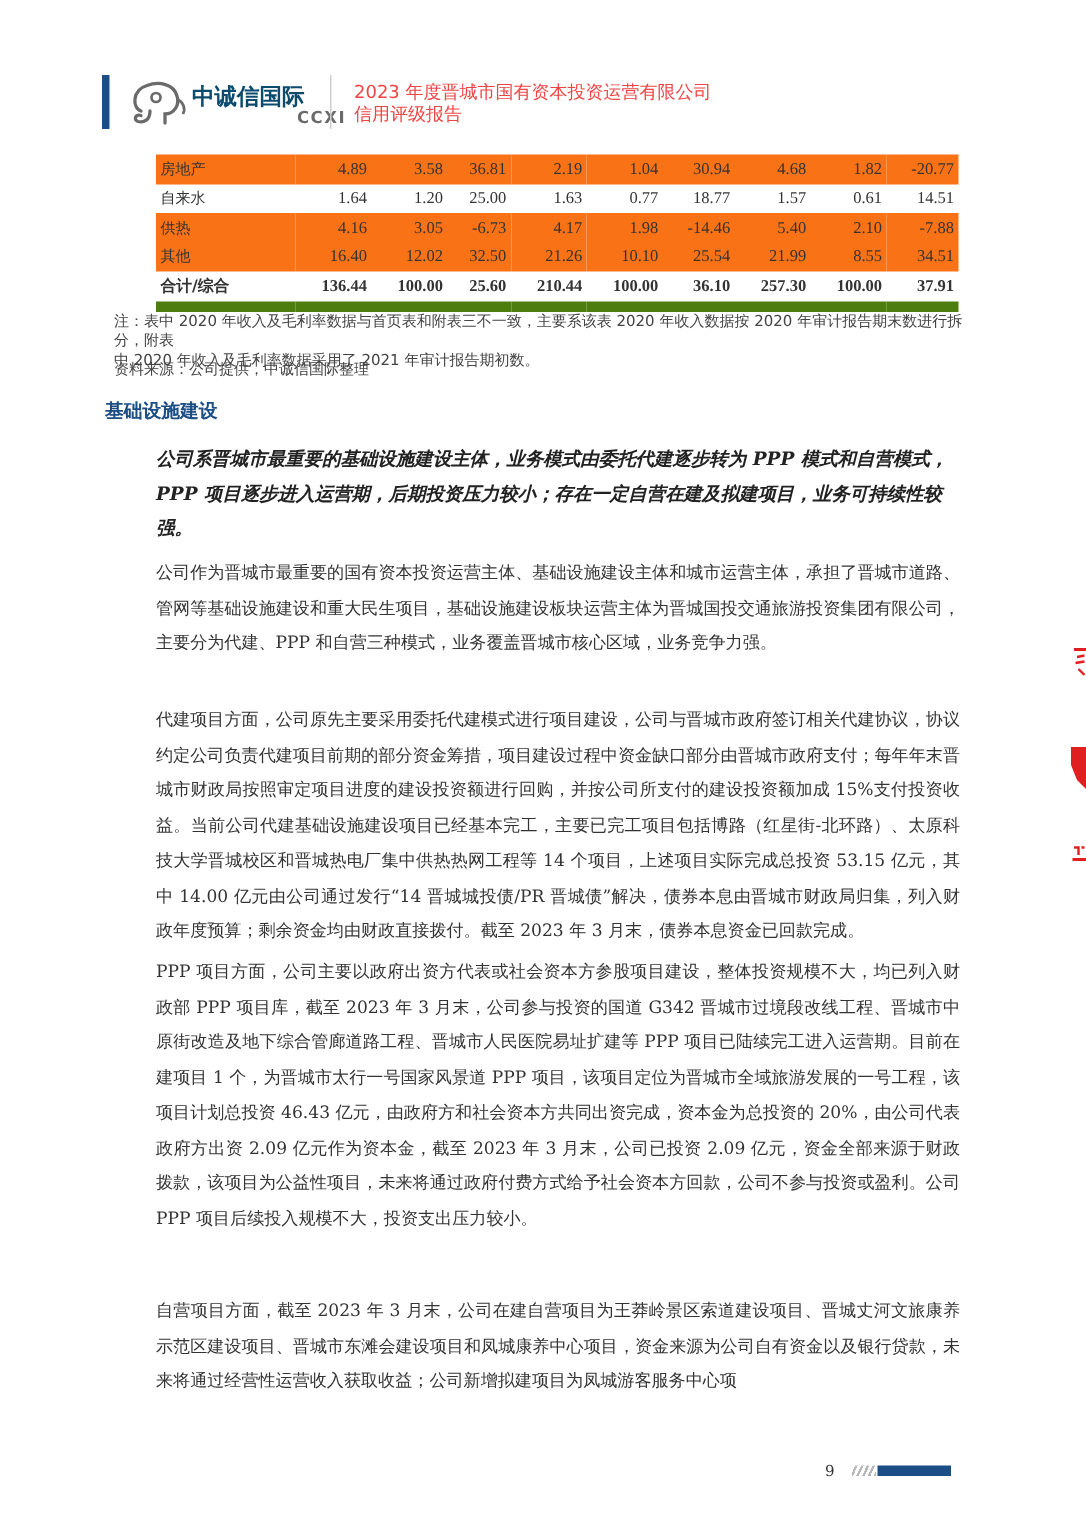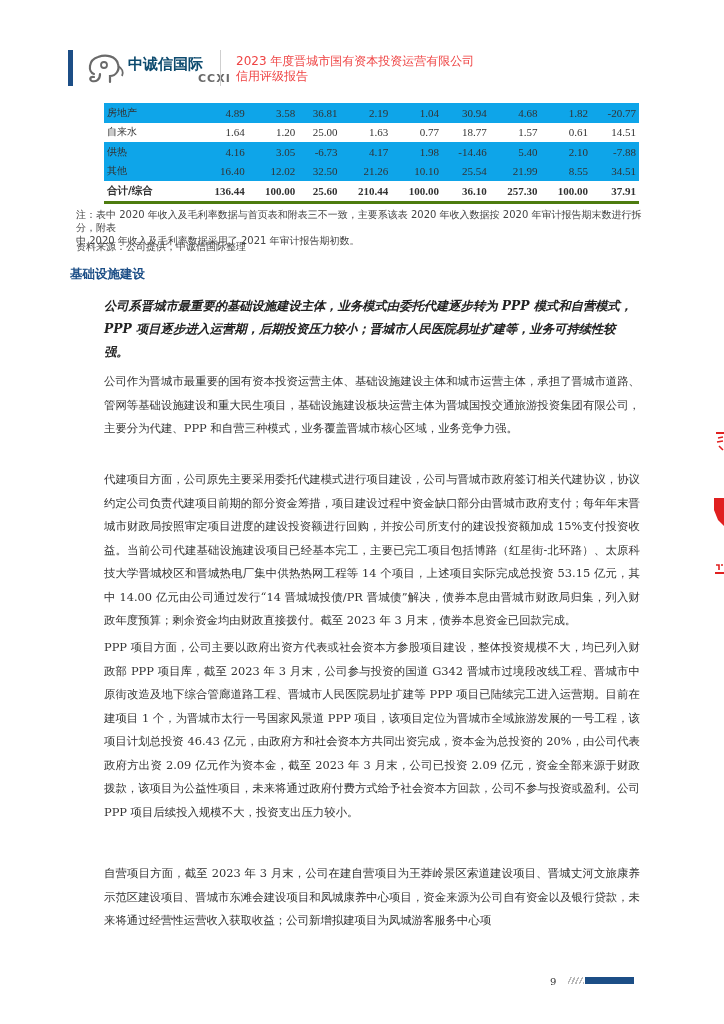--- a/index.html
+++ b/index.html
@@ -18,22 +18,22 @@
   .header .divider { position: absolute; left: 152px; top: 0; width: 1px; height: 36px; background: #cfcfcf; }
   .header .title { position: absolute; left: 168px; top: 4px; font-family: "DejaVu Sans", sans-serif;
                    font-size: 12px; line-height: 15px; color: #ef4444; }
 
   
   .tbl { position: absolute; left: 104px; top: 103px; width: 535px; border-collapse: collapse;
          font-family: "Liberation Serif", serif; font-size: 11px; color: #333; }
   .tbl td { height: 19.5px; padding: 0; text-align: right; vertical-align: middle; }
   .tbl td.cat { text-align: left; padding-left: 3px; font-family: "DejaVu Sans", sans-serif; font-size: 10px; width: 90px; }
   .tbl td.num { padding-right: 3px; }
-  .tbl tr.alt td { background: #0ea5e9; }
-  .tbl tr.total td { font-weight: bold; border-bottom: 3px solid #4d7c0f; }
+  .tbl tr.alt td { background: #f97316; }
+  .tbl tr.total td { font-weight: bold; border-bottom: 7px solid #4d7c0f; }
   .tbl tr.total td.cat { font-weight: bold; font-size: 10.5px; }
 
   .note { position: absolute; left: 76px; width: 580px; font-family: "DejaVu Sans", sans-serif;
           font-size: 10px; line-height: 13px; color: #444; }
 
   
   .section-title { position: absolute; left: 70px; top: 266px; font-family: "DejaVu Sans", sans-serif;
                    font-size: 12.5px; font-weight: bold; color: #1c4e86; }
 
   .summary { position: absolute; left: 104px; top: 294px; width: 536px;
@@ -143,21 +143,21 @@
   </tbody>
 </table>
 
 <div class="note" style="top:208px;">
   <div>注：表中 2020 年收入及毛利率数据与首页表和附表三不一致，主要系该表 2020 年收入数据按 2020 年审计报告期末数进行拆分，附表</div>
   <div>中 2020 年收入及毛利率数据采用了 2021 年审计报告期初数。</div>
 </div>
 <div class="note" style="top:240px;">资料来源：公司提供，中诚信国际整理</div>
 
 <div class="section-title">基础设施建设</div>
-<div class="summary">公司系晋城市最重要的基础设施建设主体，业务模式由委托代建逐步转为 PPP 模式和自营模式，PPP 项目逐步进入运营期，后期投资压力较小；晋城市人民医院易址扩建等，业务可持续性较强。</div>
+<div class="summary">公司系晋城市最重要的基础设施建设主体，业务模式由委托代建逐步转为 PPP 模式和自营模式，PPP 项目逐步进入运营期，后期投资压力较小；存在一定自营在建及拟建项目，业务可持续性较强。</div>
 
 <div class="para" style="top:370px;">公司作为晋城市最重要的国有资本投资运营主体、基础设施建设主体和城市运营主体，承担了晋城市道路、管网等基础设施建设和重大民生项目，基础设施建设板块运营主体为晋城国投交通旅游投资集团有限公司，主要分为代建、PPP 和自营三种模式，业务覆盖晋城市核心区域，业务竞争力强。</div>
 <div class="para" style="top:468px;">代建项目方面，公司原先主要采用委托代建模式进行项目建设，公司与晋城市政府签订相关代建协议，协议约定公司负责代建项目前期的部分资金筹措，项目建设过程中资金缺口部分由晋城市政府支付；每年年末晋城市财政局按照审定项目进度的建设投资额进行回购，并按公司所支付的建设投资额加成 15%支付投资收益。当前公司代建基础设施建设项目已经基本完工，主要已完工项目包括博路（红星街-北环路）、太原科技大学晋城校区和晋城热电厂集中供热热网工程等 14 个项目，上述项目实际完成总投资 53.15 亿元，其中 14.00 亿元由公司通过发行“14 晋城城投债/PR 晋城债”解决，债券本息由晋城市财政局归集，列入财政年度预算；剩余资金均由财政直接拨付。截至 2023 年 3 月末，债券本息资金已回款完成。</div>
 <div class="para" style="top:636px;">PPP 项目方面，公司主要以政府出资方代表或社会资本方参股项目建设，整体投资规模不大，均已列入财政部 PPP 项目库，截至 2023 年 3 月末，公司参与投资的国道 G342 晋城市过境段改线工程、晋城市中原街改造及地下综合管廊道路工程、晋城市人民医院易址扩建等 PPP 项目已陆续完工进入运营期。目前在建项目 1 个，为晋城市太行一号国家风景道 PPP 项目，该项目定位为晋城市全域旅游发展的一号工程，该项目计划总投资 46.43 亿元，由政府方和社会资本方共同出资完成，资本金为总投资的 20%，由公司代表政府方出资 2.09 亿元作为资本金，截至 2023 年 3 月末，公司已投资 2.09 亿元，资金全部来源于财政拨款，该项目为公益性项目，未来将通过政府付费方式给予社会资本方回款，公司不参与投资或盈利。公司 PPP 项目后续投入规模不大，投资支出压力较小。</div>
 <div class="para" style="top:851px;margin-top:11px;">自营项目方面，截至 2023 年 3 月末，公司在建自营项目为王莽岭景区索道建设项目、晋城丈河文旅康养示范区建设项目、晋城市东滩会建设项目和凤城康养中心项目，资金来源为公司自有资金以及银行贷款，未来将通过经营性运营收入获取收益；公司新增拟建项目为凤城游客服务中心项</div>
 
 <div class="page-no">9</div>
 <div class="footer-bar">
   <div class="stripes"></div>
   <div class="solid"></div>

